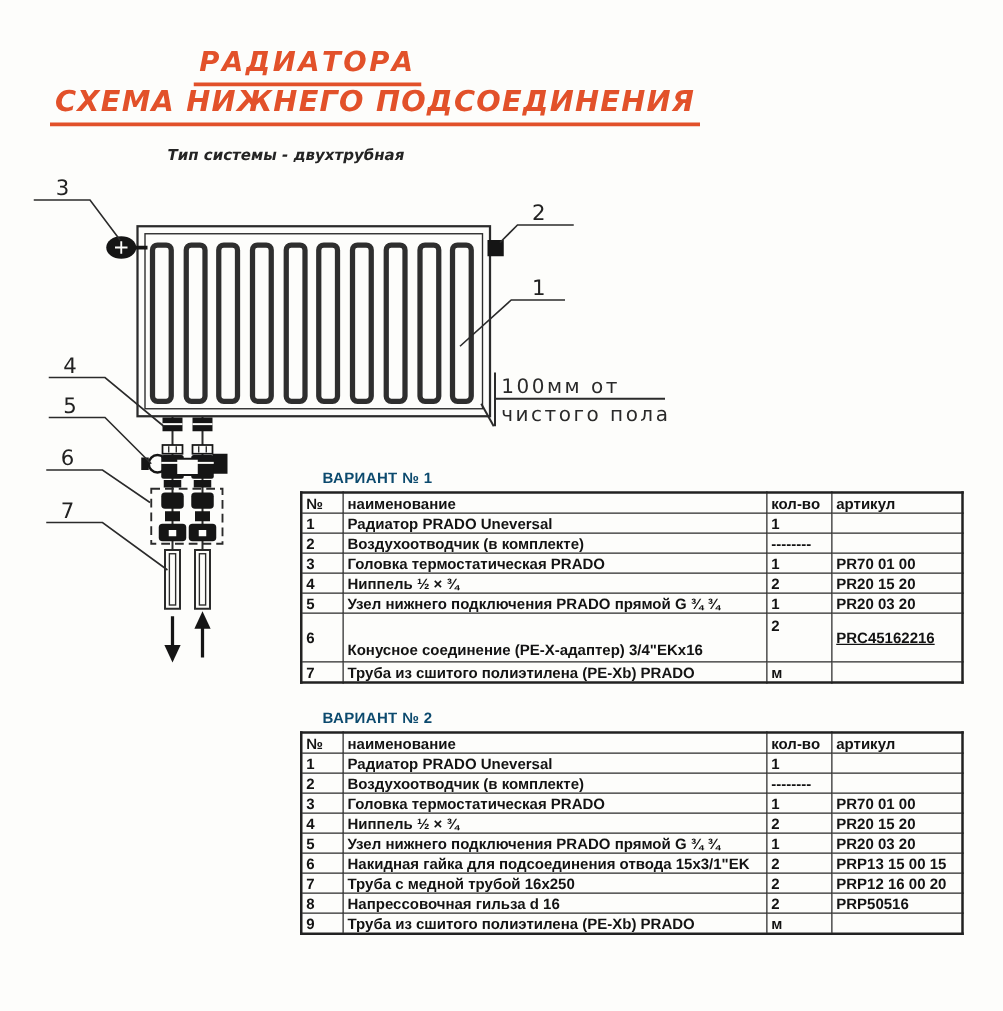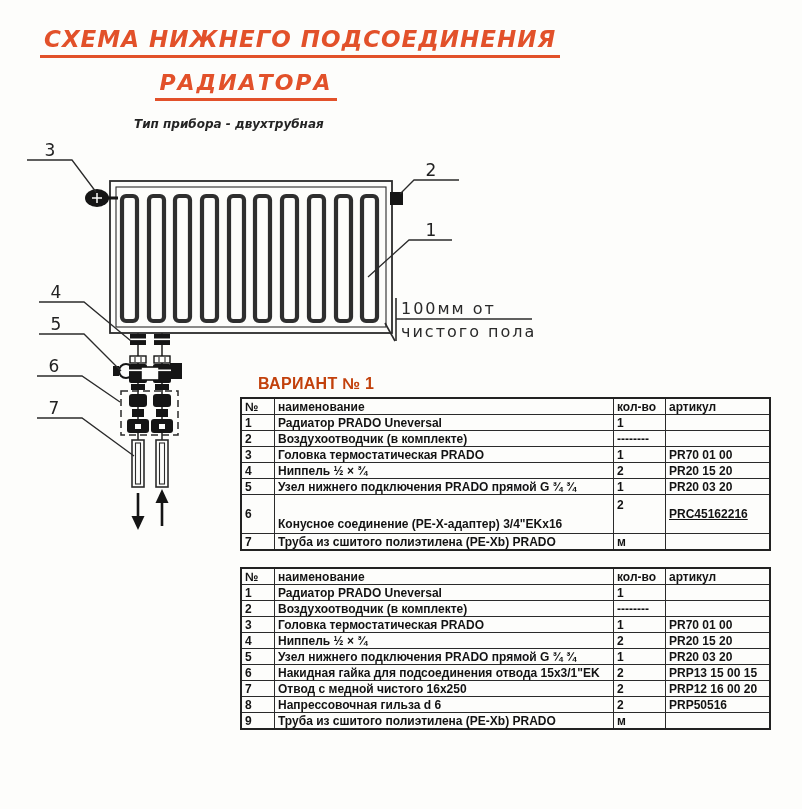--- a/index.html
+++ b/index.html
@@ -30,21 +30,21 @@
   svg.diagram{position:absolute;left:0;top:130px;}
   .ln{stroke:#2b2b2b;stroke-width:1.6;fill:none;}
   .lead{stroke:#2b2b2b;stroke-width:1.3;fill:none;}
   .co{font-family:"DejaVu Sans",sans-serif;font-size:17px;fill:#222;text-anchor:middle;}
   .floor-txt{font-family:"DejaVu Sans",sans-serif;font-size:16px;letter-spacing:2px;fill:#2a2a2a;}
   .blk{fill:#151515;stroke:none;}
   .slit{fill:#fdfdfb;stroke:none;}
   
   .variant{position:absolute;left:240px;width:509px;}
   .variant-title{
-    font-weight:bold;font-size:16px;color:#c2410c;
+    font-weight:bold;font-size:12px;color:#0c4a6e;
     padding-left:18px;margin-bottom:4px;letter-spacing:.3px;
   }
   table.parts{
     border-collapse:collapse;width:509px;table-layout:fixed;
     border:2.5px solid #222;
     font-weight:bold;font-size:12px;color:#131313;
   }
   table.parts td,table.parts th{
     border:1.5px solid #2a2a2a;
     padding:0 3px;height:15px;line-height:14px;
@@ -58,26 +58,26 @@
   tr.tall td.c-name{vertical-align:bottom;padding-bottom:2px;}
   tr.tall td.c-qty{vertical-align:top;padding-top:3px;}
   tr.tall td.c-sku{vertical-align:middle;text-decoration:underline;}
   .v1{top:375px;}
   .v2{top:567px;}
 </style>
 </head>
 <body>
 
 <div class="title-block">
+  <div><span class="title-line second">РАДИАТОРА</span></div>
   <div><span class="title-line">СХЕМА НИЖНЕГО ПОДСОЕДИНЕНИЯ</span></div>
-  <div><span class="title-line second">РАДИАТОРА</span></div>
 </div>
 
 <div class="subtitle">
-  <div>Тип прибора - двухтрубная</div>
+  <div>Тип системы - двухтрубная</div>
 </div>
 
 <svg class="diagram" width="560" height="430" viewBox="0 130 560 430">
 
   <g>
     <rect x="110" y="181" width="282" height="152" fill="#fdfdfb" stroke="#2b2b2b" stroke-width="1.8"></rect>
     <rect x="116" y="187" width="270" height="140" fill="none" stroke="#2b2b2b" stroke-width="1.1"></rect>
     <g fill="none" stroke="#2e2e2e" stroke-width="4.2">
       <rect x="122" y="196" width="15" height="125" rx="4"></rect>
       <rect x="149" y="196" width="15" height="125" rx="4"></rect>
@@ -248,20 +248,21 @@
       <td class="c-num">7</td>
       <td class="c-name">Труба из сшитого полиэтилена (PE-Xb) PRADO</td>
       <td class="c-qty">м</td>
       <td class="c-sku"></td>
     </tr>
   </tbody>
     </table>
 </div>
 
 <div class="variant v2">
+  <div class="variant-title">ВАРИАНТ № 2</div>
   <table class="parts">
     <tbody>
         <tr>
       <td class="c-num">№</td>
       <td class="c-name">наименование</td>
       <td class="c-qty">кол-во</td>
       <td class="c-sku">артикул</td>
     </tr>
     <tr>
       <td class="c-num">1</td>
@@ -294,27 +295,27 @@
       <td class="c-sku">PR20 03 20</td>
     </tr>
     <tr>
       <td class="c-num">6</td>
       <td class="c-name">Накидная гайка для подсоединения отвода 15x3/1"EK</td>
       <td class="c-qty">2</td>
       <td class="c-sku">PRP13 15 00 15</td>
     </tr>
     <tr>
       <td class="c-num">7</td>
-      <td class="c-name">Отвод с медной чистого 16x250</td>
+      <td class="c-name">Труба с медной трубой 16x250</td>
       <td class="c-qty">2</td>
       <td class="c-sku">PRP12 16 00 20</td>
     </tr>
     <tr>
       <td class="c-num">8</td>
-      <td class="c-name">Напрессовочная гильза d 6</td>
+      <td class="c-name">Напрессовочная гильза d 16</td>
       <td class="c-qty">2</td>
       <td class="c-sku">PRP50516</td>
     </tr>
     <tr>
       <td class="c-num">9</td>
       <td class="c-name">Труба из сшитого полиэтилена (PE-Xb) PRADO</td>
       <td class="c-qty">м</td>
       <td class="c-sku"></td>
     </tr>
   </tbody>

